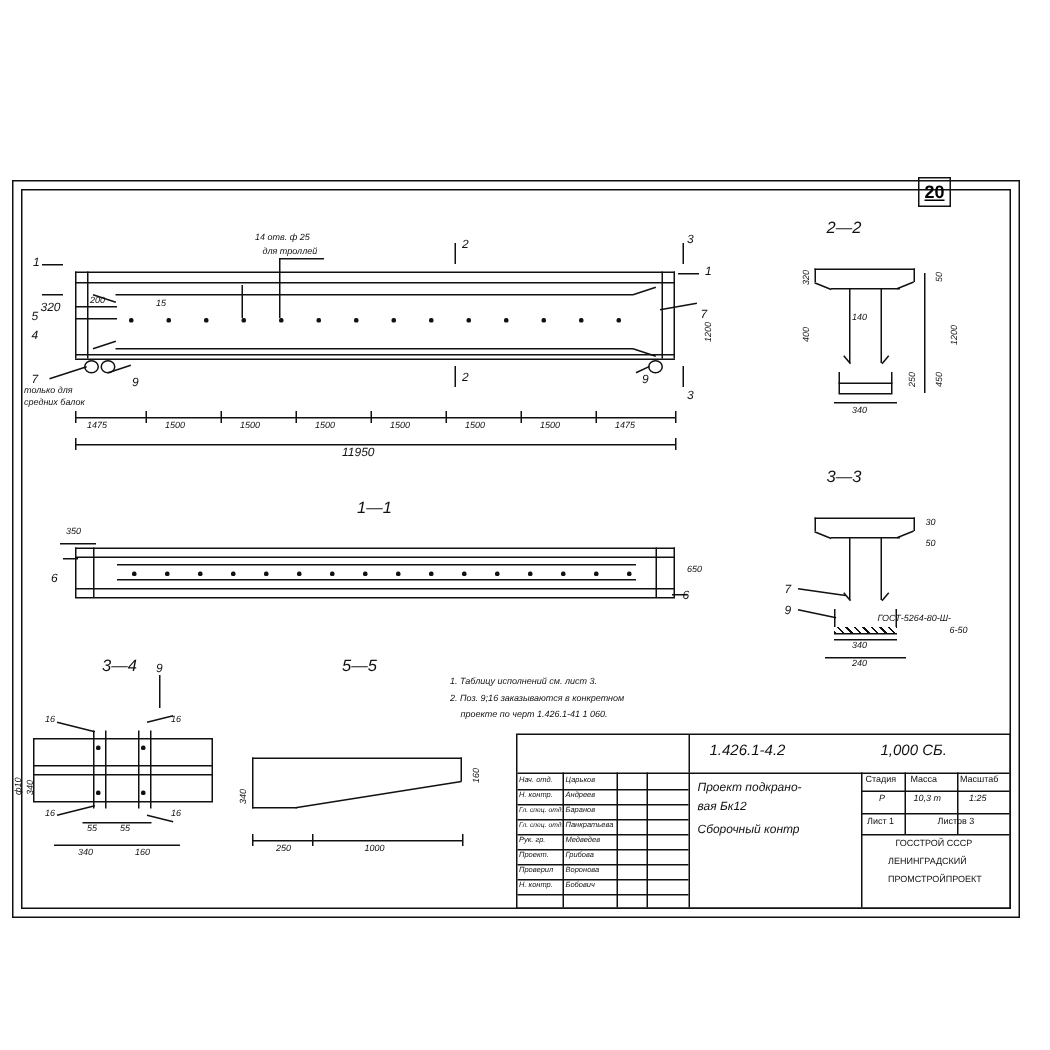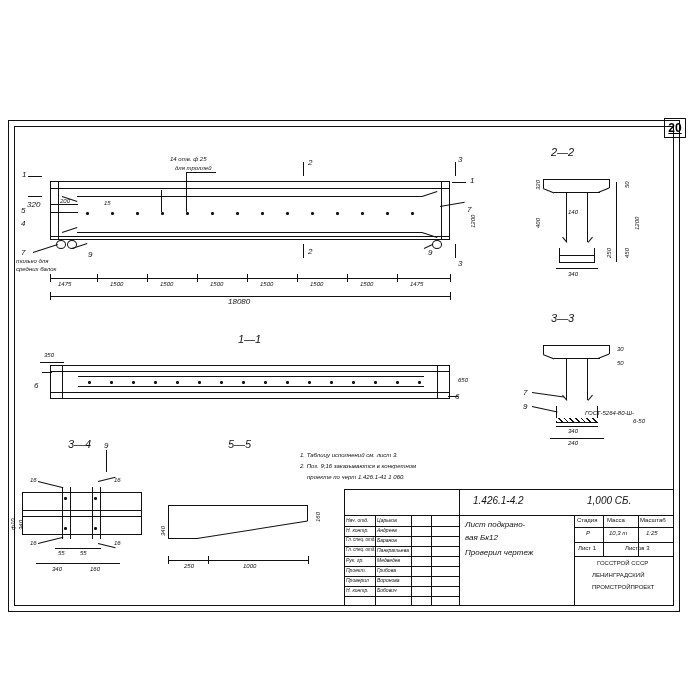--- a/index.html
+++ b/index.html
@@ -22,21 +22,21 @@
   .numbox{position:absolute;border:1.2px solid #111;text-align:center;font-size:12px;font-weight:bold;}
 </style>
 </head>
 <body>
 
 <div id="sheet">
 
   <div class="frame" style="left:8px;top:120px;width:670px;height:490px;"></div>
   <div class="frame" style="left:14px;top:126px;width:658px;height:478px;border-width:0.8px;"></div>
 
-  <div class="numbox" style="left:664px;top:118px;width:20px;height:18px;line-height:18px;text-decoration:underline;">20</div>
+  <div class="numbox" style="left:612px;top:118px;width:20px;height:18px;line-height:18px;text-decoration:underline;">20</div>
 
   <div>
 
     <div class="ln" style="left:50px;top:181px;width:400px;height:1.3px;"></div>
     <div class="ln" style="left:50px;top:239px;width:400px;height:1.3px;"></div>
     <div class="ln" style="left:50px;top:181px;width:1.3px;height:58px;"></div>
     <div class="ln" style="left:449px;top:181px;width:1.3px;height:58px;"></div>
 
     <div class="ln" style="left:50px;top:188px;width:400px;height:1px;"></div>
 
@@ -131,21 +131,21 @@
     <span class="lbl tiny it" style="left:160px;top:281px;">1500</span>
     <span class="lbl tiny it" style="left:210px;top:281px;">1500</span>
     <span class="lbl tiny it" style="left:260px;top:281px;">1500</span>
     <span class="lbl tiny it" style="left:310px;top:281px;">1500</span>
     <span class="lbl tiny it" style="left:360px;top:281px;">1500</span>
     <span class="lbl tiny it" style="left:410px;top:281px;">1475</span>
 
     <div class="ln" style="left:50px;top:296px;width:400px;height:0.8px;"></div>
     <div class="vtick" style="left:50px;top:292px;height:8px;"></div>
     <div class="vtick" style="left:450px;top:292px;height:8px;"></div>
-    <span class="lbl sm it" style="left:228px;top:297px;">18080</span>
+    <span class="lbl sm it" style="left:228px;top:297px;">11950</span>
   </div>
 
   <div>
     <span class="lbl sect-label" style="left:238px;top:333px;">1—1</span>
     <div class="ln" style="left:50px;top:365px;width:400px;height:1.2px;"></div>
     <div class="ln" style="left:50px;top:398px;width:400px;height:1.2px;"></div>
     <div class="ln" style="left:50px;top:365px;width:1.2px;height:33px;"></div>
     <div class="ln" style="left:449px;top:365px;width:1.2px;height:33px;"></div>
     <div class="ln" style="left:50px;top:371px;width:400px;height:0.8px;"></div>
     <div class="ln" style="left:50px;top:392px;width:400px;height:0.8px;"></div>
@@ -307,23 +307,23 @@
 
   <div class="stampbox" style="left:344px;top:489px;width:328px;height:115px;">
 
     <div class="ln" style="left:0;top:25px;width:328px;height:1px;"></div>
     <div class="ln" style="left:114px;top:0;width:1px;height:25px;"></div>
     <div class="ln" style="left:229px;top:25px;width:1px;height:90px;"></div>
     <div class="ln" style="left:114px;top:25px;width:1px;height:90px;"></div>
     <span class="lbl md it" style="left:128px;top:5px;">1.426.1-4.2</span>
     <span class="lbl md it" style="left:242px;top:5px;">1,000 СБ.</span>
 
-    <span class="lbl sm it" style="left:120px;top:30px;">Лист подкрано-</span>
+    <span class="lbl sm it" style="left:120px;top:30px;">Проект подкрано-</span>
     <span class="lbl sm it" style="left:120px;top:43px;">вая  Бк12</span>
-    <span class="lbl sm it" style="left:120px;top:58px;">Проверил  чертеж</span>
+    <span class="lbl sm it" style="left:120px;top:58px;">Сборочный  контр</span>
 
     <div class="ln" style="left:229px;top:37px;width:99px;height:1px;"></div>
     <div class="ln" style="left:229px;top:52px;width:99px;height:1px;"></div>
     <div class="ln" style="left:229px;top:66px;width:99px;height:1px;"></div>
     <div class="ln" style="left:258px;top:25px;width:1px;height:41px;"></div>
     <div class="ln" style="left:293px;top:25px;width:1px;height:41px;"></div>
     <span class="lbl tiny" style="left:232px;top:27px;">Стадия</span>
     <span class="lbl tiny" style="left:262px;top:27px;">Масса</span>
     <span class="lbl tiny" style="left:295px;top:27px;">Масштаб</span>
     <span class="lbl tiny it" style="left:241px;top:40px;">Р</span>

